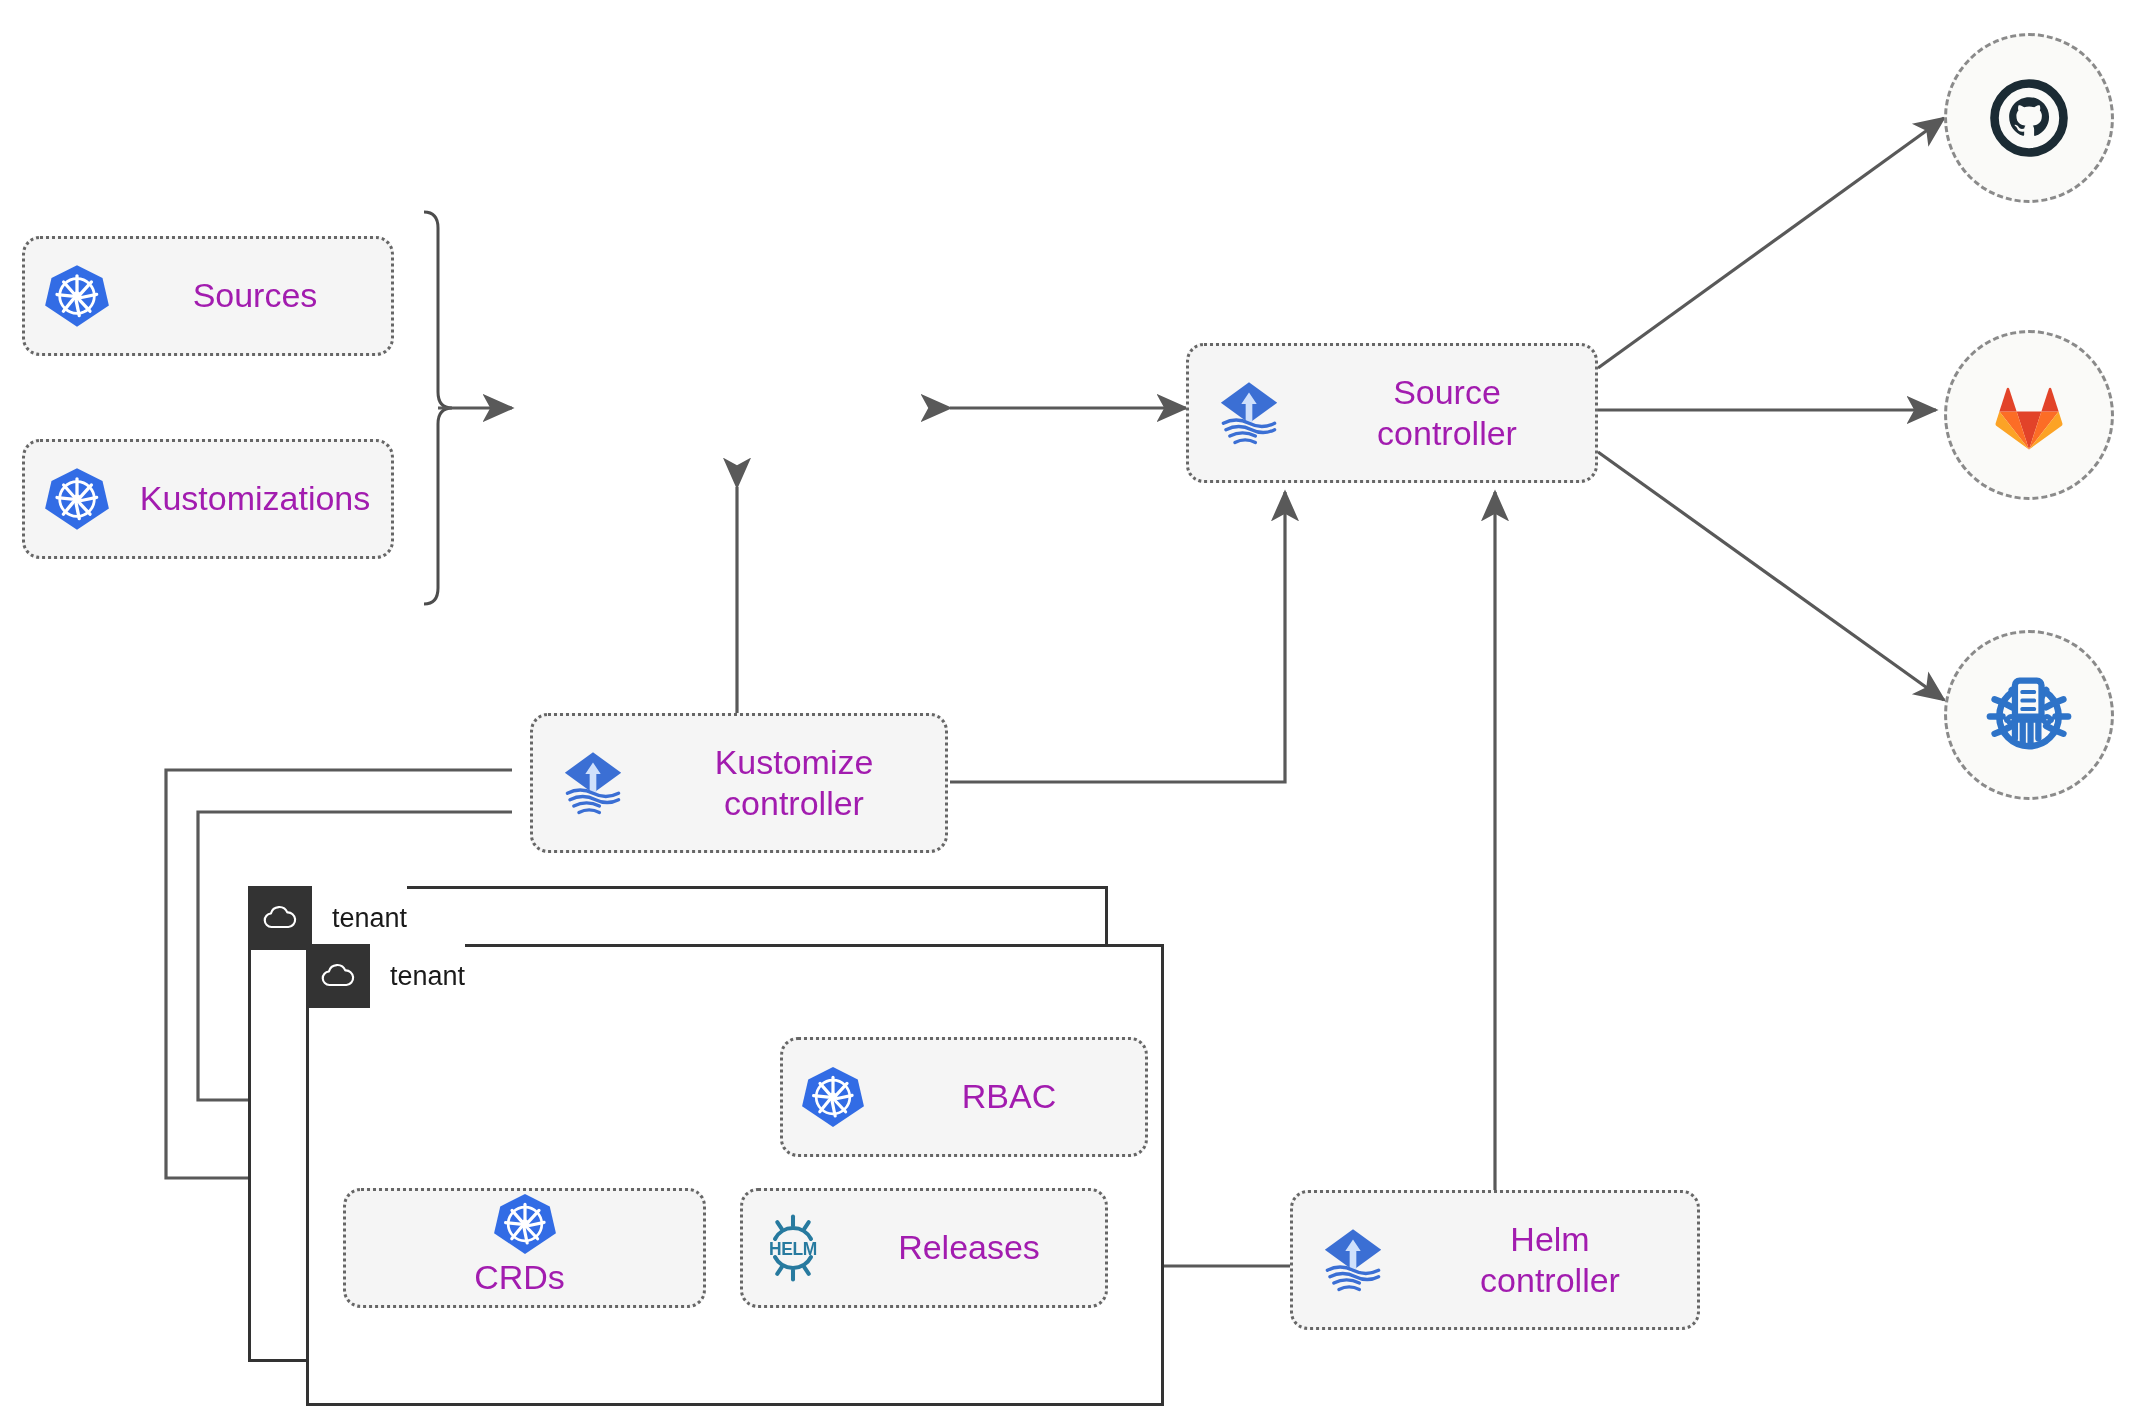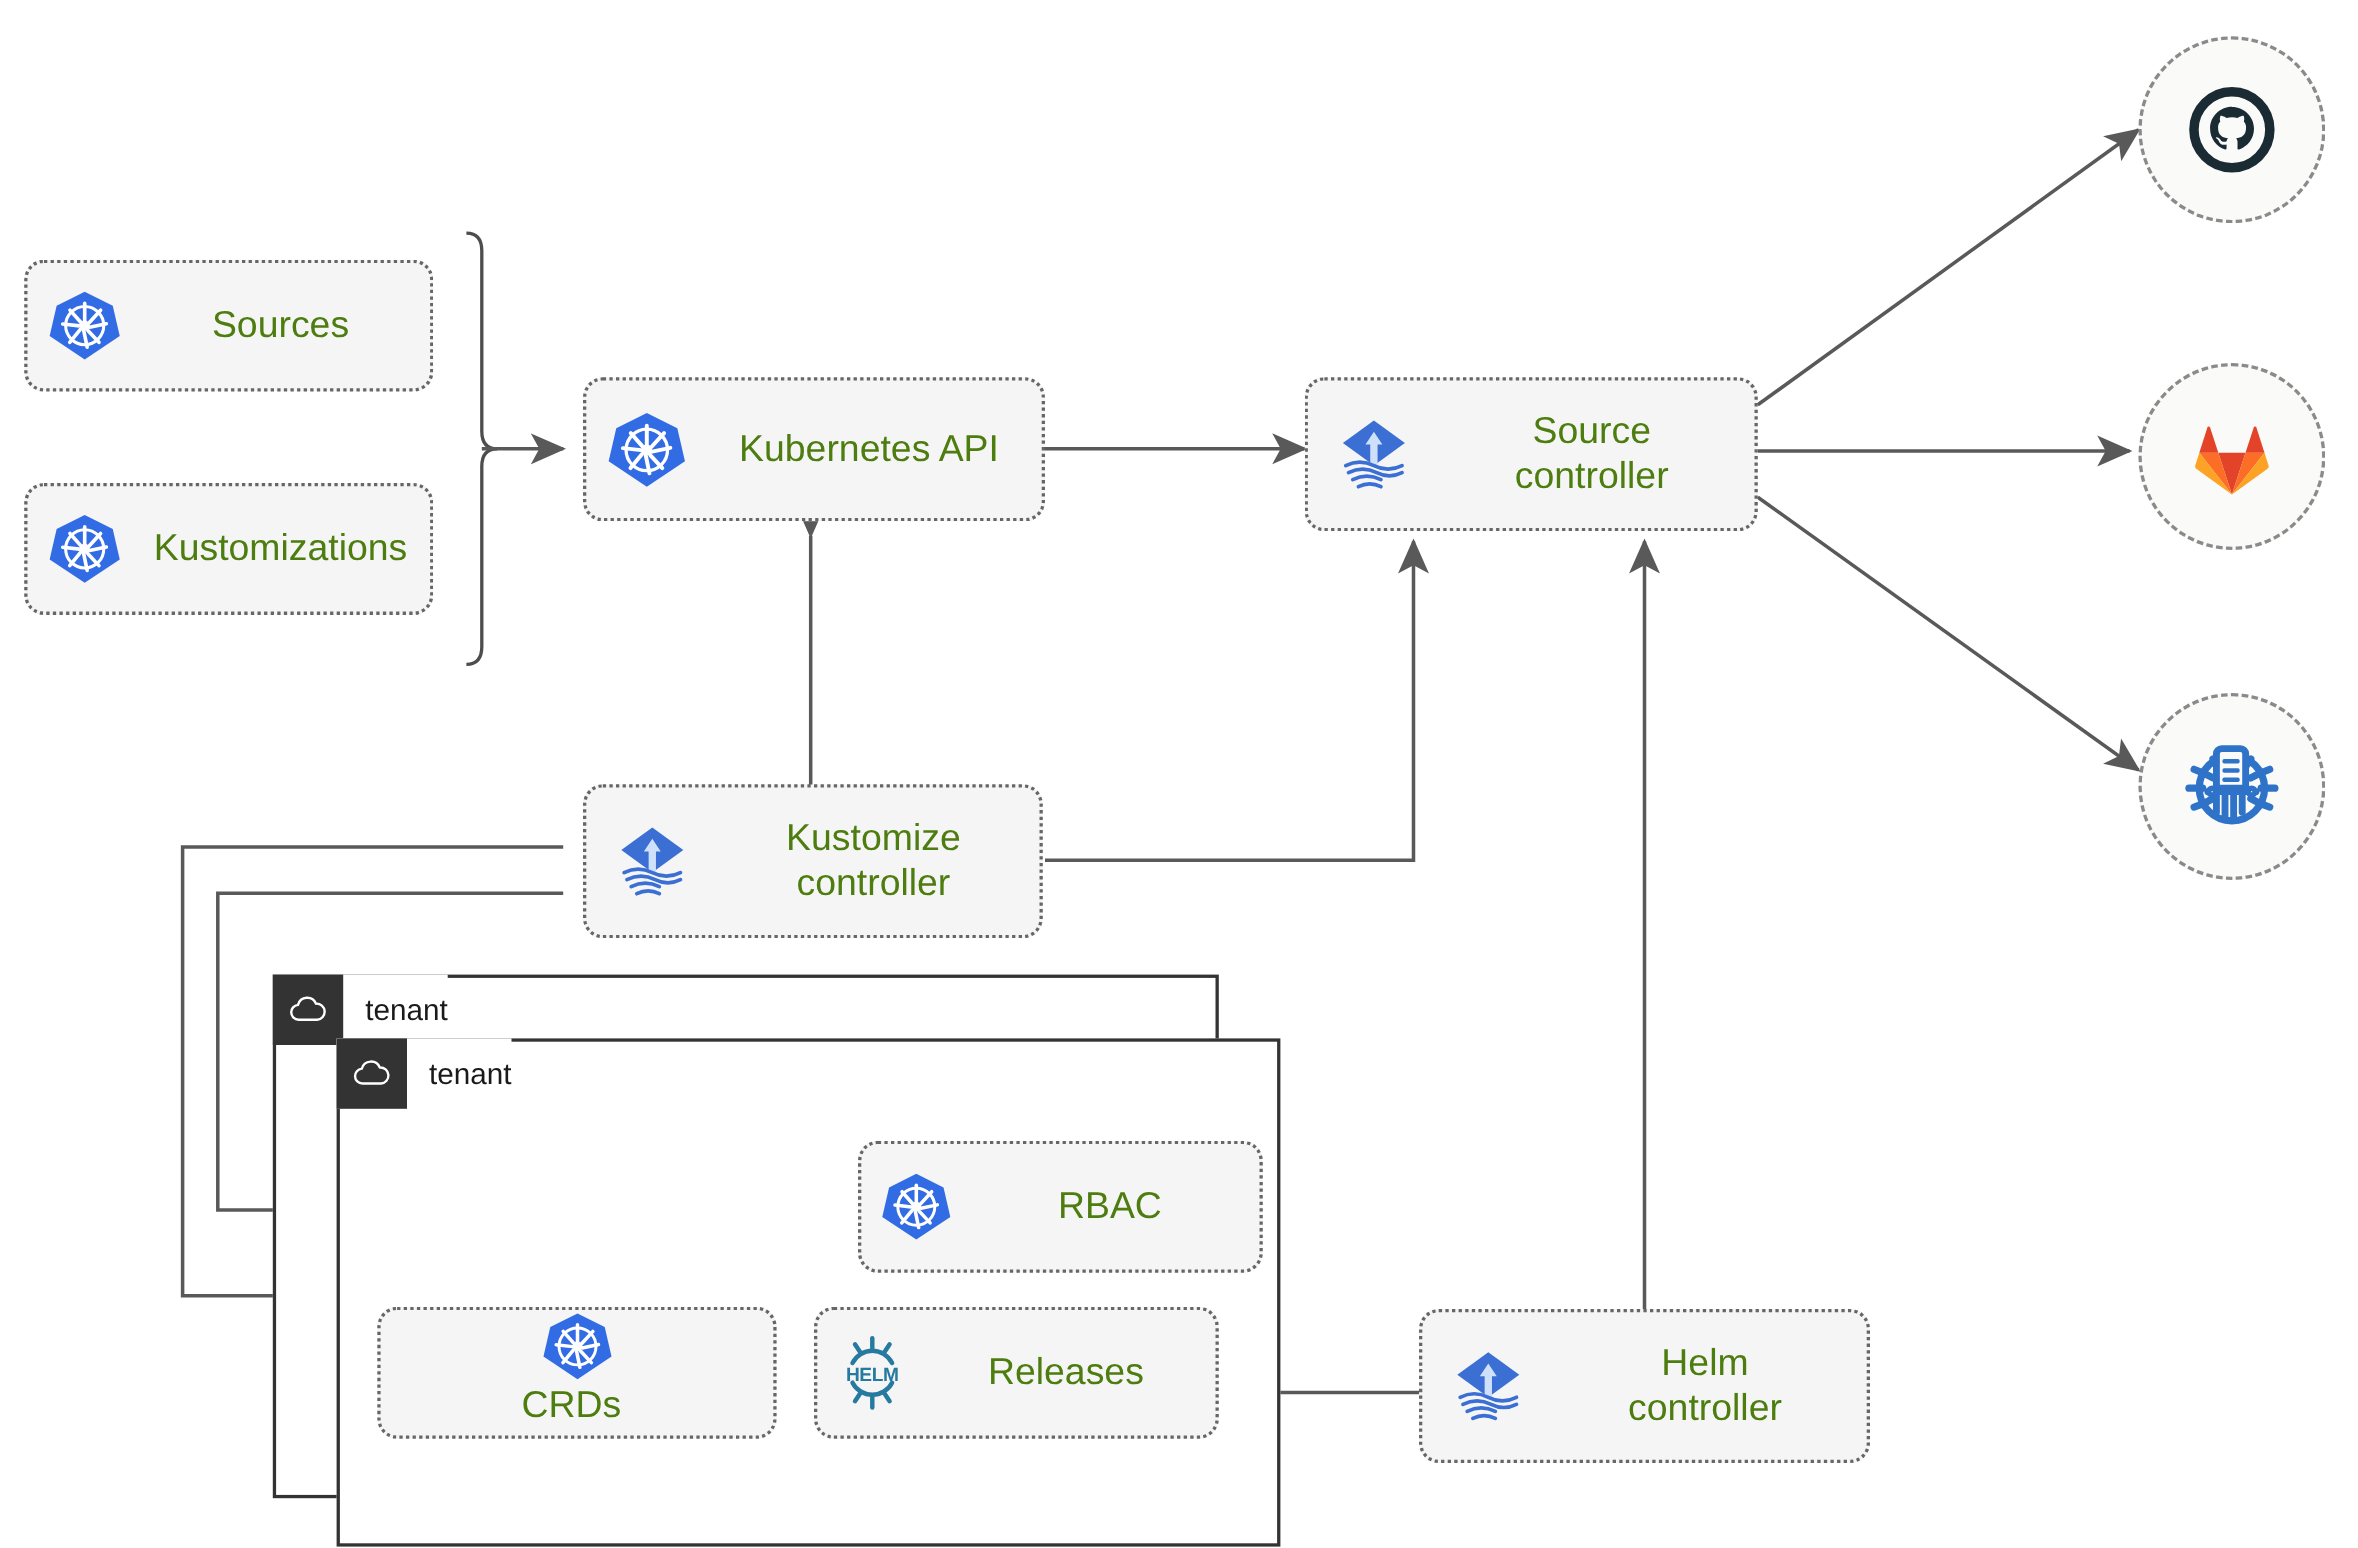--- a/index.html
+++ b/index.html
@@ -14,21 +14,21 @@
     border:3px dotted #666666;
     border-radius:18px;
     display:flex;
     align-items:center;
     box-sizing:border-box;
   }
   .node .ico{flex:0 0 auto;display:flex;align-items:center;justify-content:center;}
   .node .lbl{
     flex:1 1 auto;
     text-align:center;
-    color:#4d7c0f;
+    color:#a21caf;
     font-size:34px;
     line-height:1.22;
     white-space:pre-line;
     padding-right:10px;
   }
   .node.two-line .lbl{font-size:34px;}
 
   
   .circ{
     position:absolute;
@@ -149,42 +149,20 @@
             <line x1="27.5" y1="32.2" x2="13.2" y2="30.6"></line>
             <line x1="28.8" y1="29.4" x2="19.4" y2="18.8"></line>
           </g>
           <circle cx="32" cy="32" r="16.3" fill="none" stroke="#ffffff" stroke-width="2.6"></circle>
         </g>
       </svg>
     </span>
     <span class="lbl">Kustomizations</span>
   </div>
 
-  <div class="node" style="left:530px;top:343px;width:420px;height:131px;">
-    <span class="ico" style="width:110px;">
-      <svg width="74" height="74" viewBox="0 0 64 64">
-        <polygon points="32,3 56,15 62,41 32,61 2,41 8,15" fill="#326ce5"></polygon>
-        <g fill="#ffffff">
-          <circle cx="32" cy="32" r="4.3"></circle>
-          <g stroke="#ffffff" stroke-width="3.1" stroke-linecap="round" fill="none">
-            <line x1="32" y1="28" x2="32" y2="13"></line>
-            <line x1="35.6" y1="29.7" x2="45.6" y2="18.8"></line>
-            <line x1="36.2" y1="33.4" x2="50.5" y2="30.4"></line>
-            <line x1="34.7" y1="36.1" x2="44.2" y2="46.3"></line>
-            <line x1="31.2" y1="36.4" x2="34.1" y2="50.4"></line>
-            <line x1="28.3" y1="35.2" x2="19.2" y2="46.3"></line>
-            <line x1="27.5" y1="32.2" x2="13.2" y2="30.6"></line>
-            <line x1="28.8" y1="29.4" x2="19.4" y2="18.8"></line>
-          </g>
-          <circle cx="32" cy="32" r="16.3" fill="none" stroke="#ffffff" stroke-width="2.6"></circle>
-        </g>
-      </svg>
-    </span>
-    <span class="lbl">Kubernetes API</span>
-  </div>
 
   <div class="node two-line" style="left:1186px;top:343px;width:412px;height:140px;">
     <span class="ico" style="width:120px;">
       <svg width="82" height="82" viewBox="0 0 64 64">
         <polygon points="32,8 54,24 32,40 10,24" fill="#3b6fd4"></polygon>
         <path d="M32,16 L38,25 H34.6 V40 H29.4 V25 H26 Z" fill="#cfe0fb"></path>
         <g stroke="#3b6fd4" stroke-width="2.6" fill="none" stroke-linecap="round">
           <path d="M12,40 q10,-5 20,0 q10,5 20,0"></path>
           <path d="M14,45 q10,-5 20,0 q9,4.5 18,0"></path>
           <path d="M17,50 q10,-5 20,0"></path>

